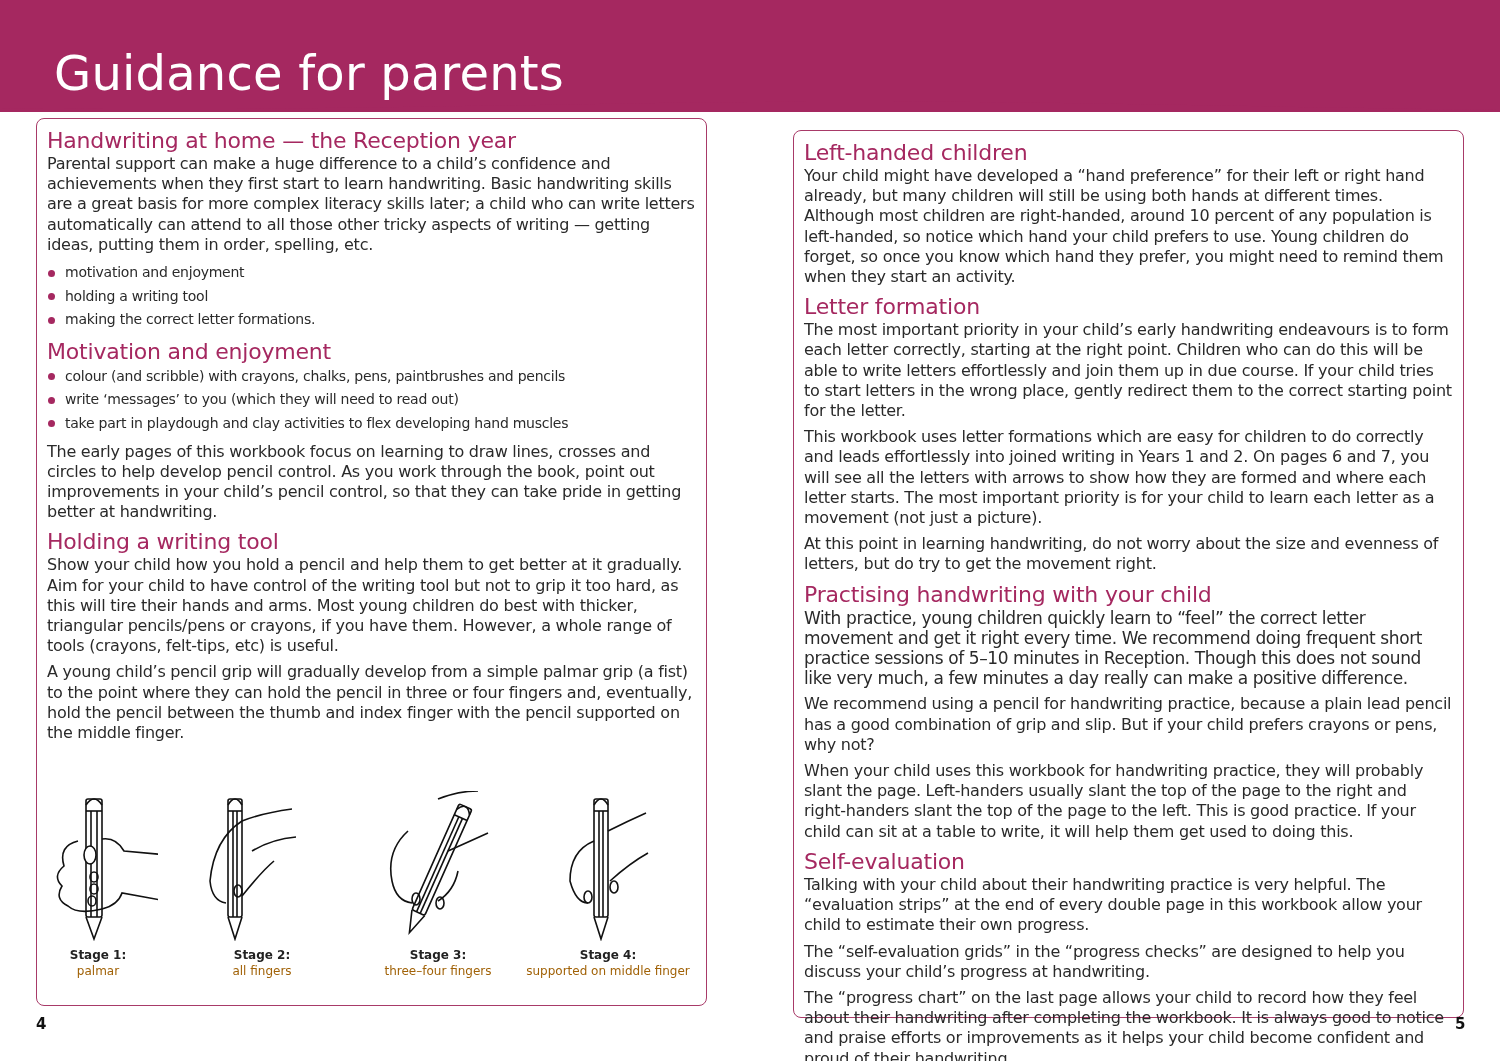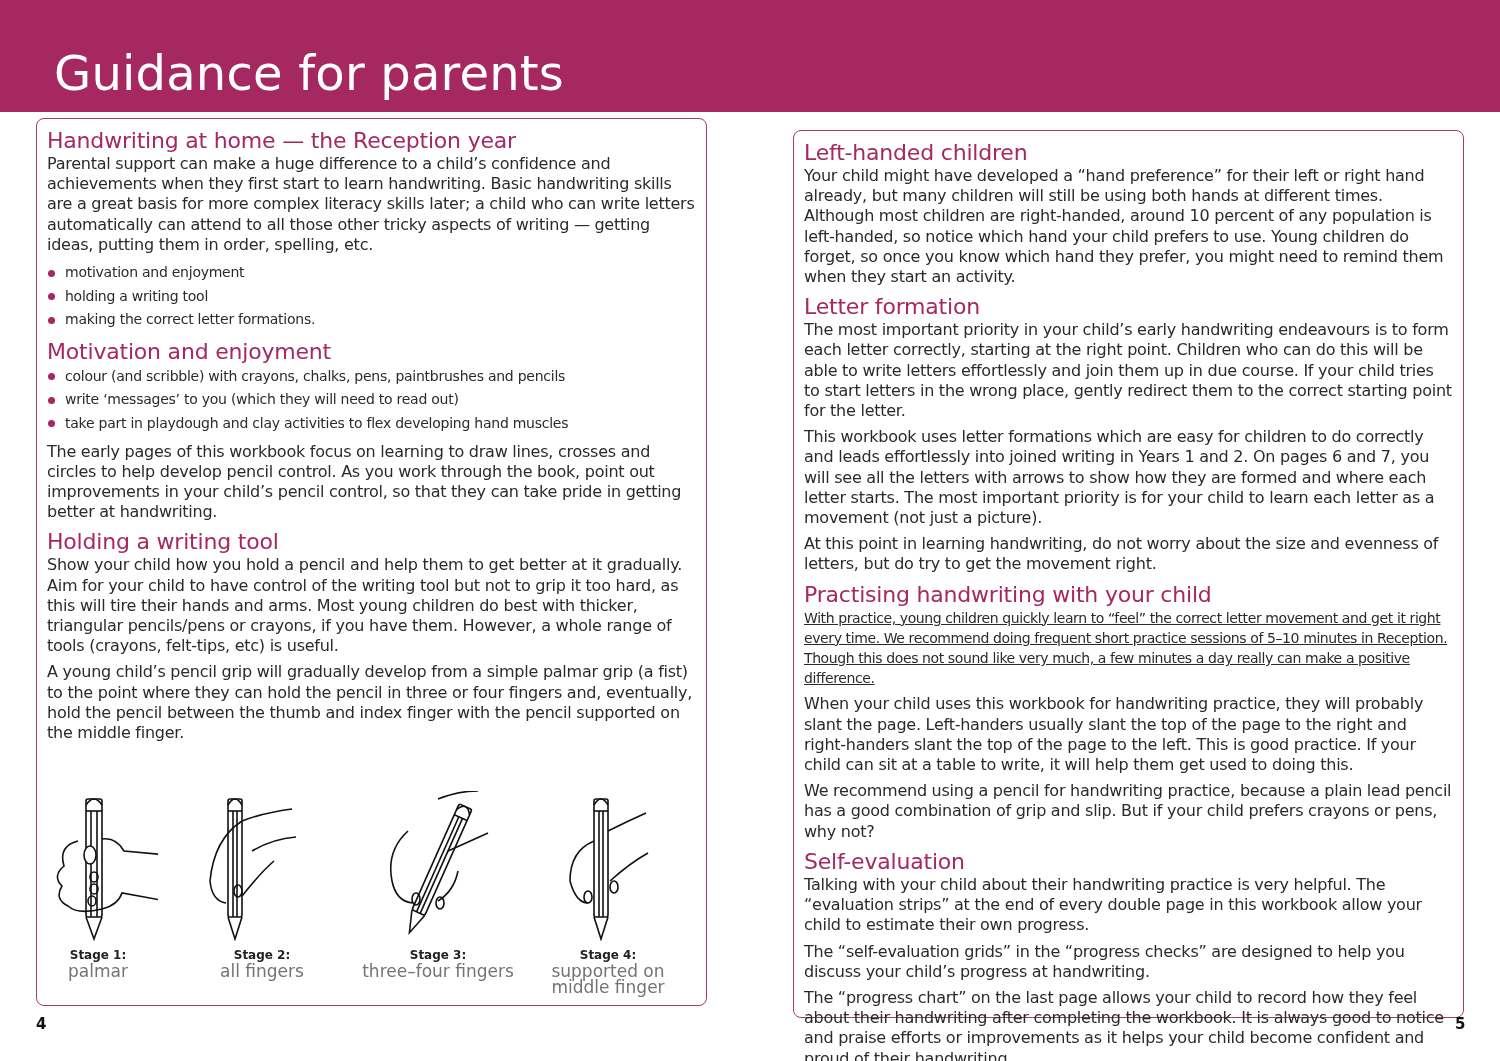--- a/index.html
+++ b/index.html
@@ -27,40 +27,40 @@
   }
   .panel.left { left: 36px; width: 671px; }
   .panel.right { left: 793px; width: 671px; margin-top: 12px; }
   .section h2 {
     margin: 0; color: #a52860; font-size: 22px; font-weight: normal;
     line-height: 27px; letter-spacing: -0.2px;
   }
   .section p {
     margin: 0 0 6px 0; font-size: 16px; line-height: 20.2px; letter-spacing: -0.25px;
   }
-  .section p.tight { font-size: 14px; letter-spacing: -0.4px; text-decoration: underline; }
+  .section p.tight { font-size: 17px; letter-spacing: -0.4px; }
   .section ul { list-style: none; margin: 0 0 6px 0; padding: 0; }
   .section li {
     position: relative; padding-left: 18px; font-size: 14px; line-height: 23.6px;
     letter-spacing: -0.25px;
   }
   .bullet {
     position: absolute; left: 1px; top: 8.5px; width: 7px; height: 7px;
     border-radius: 50%; background: #a52860;
   }
   .section { margin-bottom: 2px; }
   .stages {
     position: absolute; left: 0; right: 0; top: 672px; height: 200px;
   }
   .stage {
     position: absolute; top: 0; width: 170px; text-align: center;
   }
   .stage svg { display: block; margin: 0 auto; }
   .stage-title { font-size: 12px; font-weight: bold; color: #222; margin-top: 6px; line-height: 16px; }
-  .stage-desc { font-size: 17px; color: #737373; line-height: 16px; }
+  .stage-desc { font-size: 12px; color: #a16207; line-height: 16px; }
   .page-num {
     position: absolute; top: 1015px; font-size: 15px; font-weight: bold; color: #111;
   }
 </style>
 </head>
 <body>
 
 <div class="banner"></div>
 <svg class="banner-wave" viewBox="0 0 1500 24" preserveAspectRatio="none">
   <path d="M0,0 L1500,0 L1500,18 C1200,14 1000,8 750,10 C500,12 300,20 0,16 Z" fill="#a52860"></path>
@@ -176,22 +176,22 @@
   <div class="section">
     <h2>Letter formation</h2>
     <p>The most important priority in your child’s early handwriting endeavours is to form each letter correctly, starting at the right point. Children who can do this will be able to write letters effortlessly and join them up in due course. If your child tries to start letters in the wrong place, gently redirect them to the correct starting point for the letter.</p>
     <p>This workbook uses letter formations which are easy for children to do correctly and leads effortlessly into joined writing in Years 1 and 2. On pages 6 and 7, you will see all the letters with arrows to show how they are formed and where each letter starts. The most important priority is for your child to learn each letter as a movement (not just a picture).</p>
     <p>At this point in learning handwriting, do not worry about the size and evenness of letters, but do try to get the movement right.</p>
   </div>
 
   <div class="section">
     <h2>Practising handwriting with your child</h2>
     <p class="tight">With practice, young children quickly learn to “feel” the correct letter movement and get it right every time. We recommend doing frequent short practice sessions of 5–10 minutes in Reception. Though this does not sound like very much, a few minutes a day really can make a positive difference.</p>
+    <p>We recommend using a pencil for handwriting practice, because a plain lead pencil has a good combination of grip and slip. But if your child prefers crayons or pens, why not?</p>
     <p>When your child uses this workbook for handwriting practice, they will probably slant the page. Left-handers usually slant the top of the page to the right and right-handers slant the top of the page to the left. This is good practice. If your child can sit at a table to write, it will help them get used to doing this.</p>
-    <p>We recommend using a pencil for handwriting practice, because a plain lead pencil has a good combination of grip and slip. But if your child prefers crayons or pens, why not?</p>
   </div>
 
   <div class="section">
     <h2>Self-evaluation</h2>
     <p>Talking with your child about their handwriting practice is very helpful. The “evaluation strips” at the end of every double page in this workbook allow your child to estimate their own progress.</p>
     <p>The “self-evaluation grids” in the “progress checks” are designed to help you discuss your child’s progress at handwriting.</p>
     <p>The “progress chart” on the last page allows your child to record how they feel about their handwriting after completing the workbook. It is always good to notice and praise efforts or improvements as it helps your child become confident and proud of their handwriting.</p>
   </div>
 </div>
 

